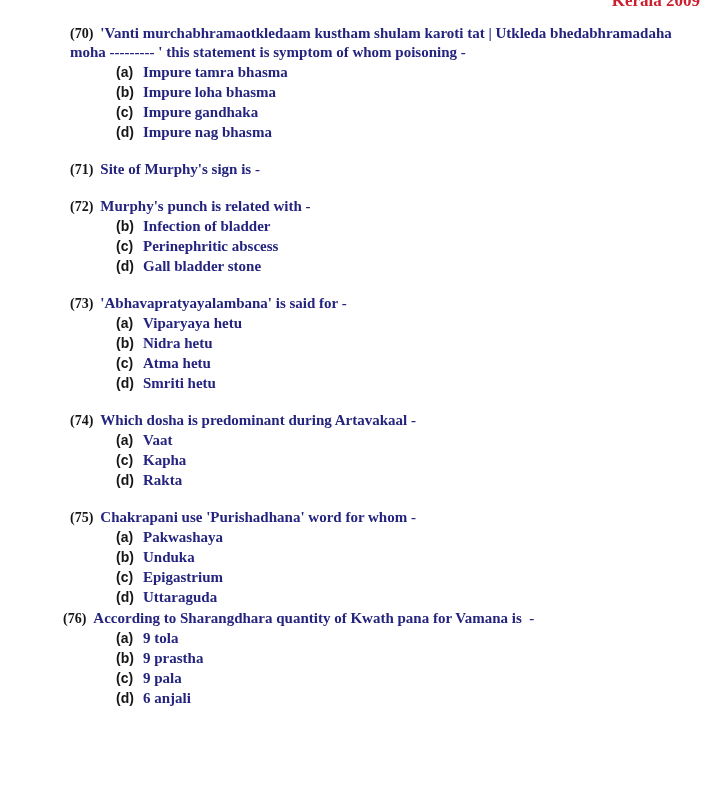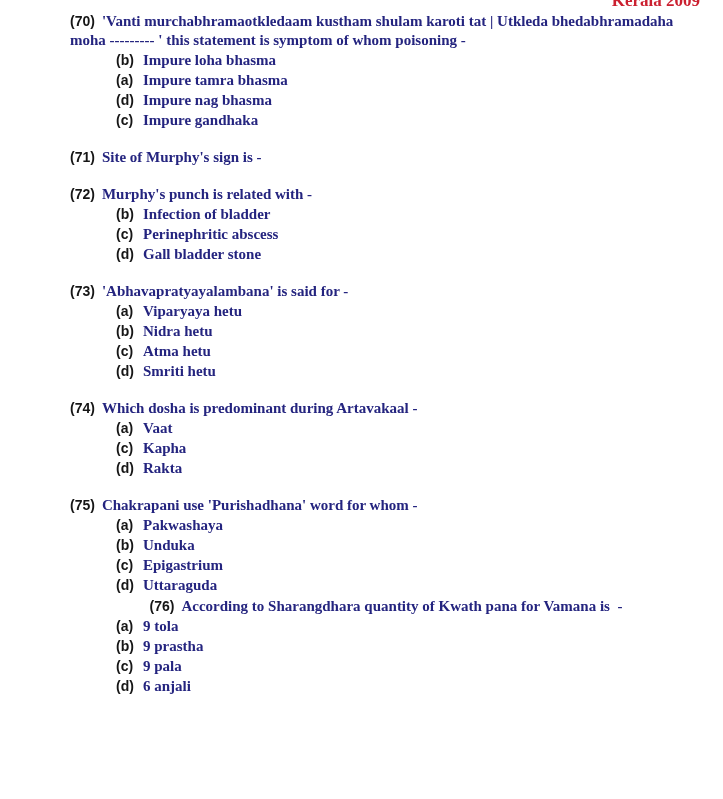--- a/index.html
+++ b/index.html
@@ -15,49 +15,49 @@
     width: 723px;
     height: 799px;
     background: var(--bg);
     overflow: hidden;
     font-family: "Liberation Serif", serif;
   }
   .page {
     position: relative;
     width: 723px;
     height: 799px;
-    padding: 12px 14px 0 70px;
+    padding: 24px 14px 0 70px;
   }
   .badge {
     position: absolute;
     top: -9px;
     right: 23px;
     font-family: "Liberation Serif", serif;
     font-weight: bold;
     font-size: 17px;
     color: var(--badge);
     white-space: nowrap;
   }
   .question {
     margin-bottom: 18px;
   }
   
   .questions .question:nth-child(6) { margin-bottom: 2px; }
   
-  .questions .question:nth-child(7) .q-header { margin-left: -7px; text-align: center; }
+  .questions .question:nth-child(7) .q-header { margin-left: -7px; }
 
   .q-header {
     font-size: 15px;
     line-height: 19px;
     font-weight: bold;
     color: var(--navy);
     white-space: pre-wrap;
   }
   .q-num {
-    font-family: Liberation Sans, sans-serif;
+    font-family: Liberation Serif, serif;
     font-size: 14px;
     font-weight: bold;
     color: var(--label);
     margin-right: 7px;
   }
   .q-options {
     padding-left: 46px;
   }
   .opt {
     line-height: 19px;
@@ -79,27 +79,27 @@
 </style>
 </head>
 <body>
 
 <div class="page">
   <div class="badge">Kerala 2009</div>
   <div class="questions" id="questions">
   <div class="question">
     <div class="q-header"><span class="q-num">(70)</span><span class="q-text">'Vanti murchabhramaotkledaam kustham shulam karoti tat | Utkleda bhedabhramadaha moha --------- ' this statement is symptom of whom poisoning -</span></div>
     <div class="q-options">
+  <div class="opt"><span class="opt-letter">(a)</span><span class="opt-text">Impure tamra bhasma</span></div>
+
   <div class="opt"><span class="opt-letter">(b)</span><span class="opt-text">Impure loha bhasma</span></div>
 
-  <div class="opt"><span class="opt-letter">(a)</span><span class="opt-text">Impure tamra bhasma</span></div>
+  <div class="opt"><span class="opt-letter">(c)</span><span class="opt-text">Impure gandhaka</span></div>
 
   <div class="opt"><span class="opt-letter">(d)</span><span class="opt-text">Impure nag bhasma</span></div>
-
-  <div class="opt"><span class="opt-letter">(c)</span><span class="opt-text">Impure gandhaka</span></div>
 </div>
   </div>
 
   <div class="question">
     <div class="q-header"><span class="q-num">(71)</span><span class="q-text">Site of Murphy's sign is -</span></div>
   </div>
 
   <div class="question">
     <div class="q-header"><span class="q-num">(72)</span><span class="q-text">Murphy's punch is related with -</span></div>
     <div class="q-options">

